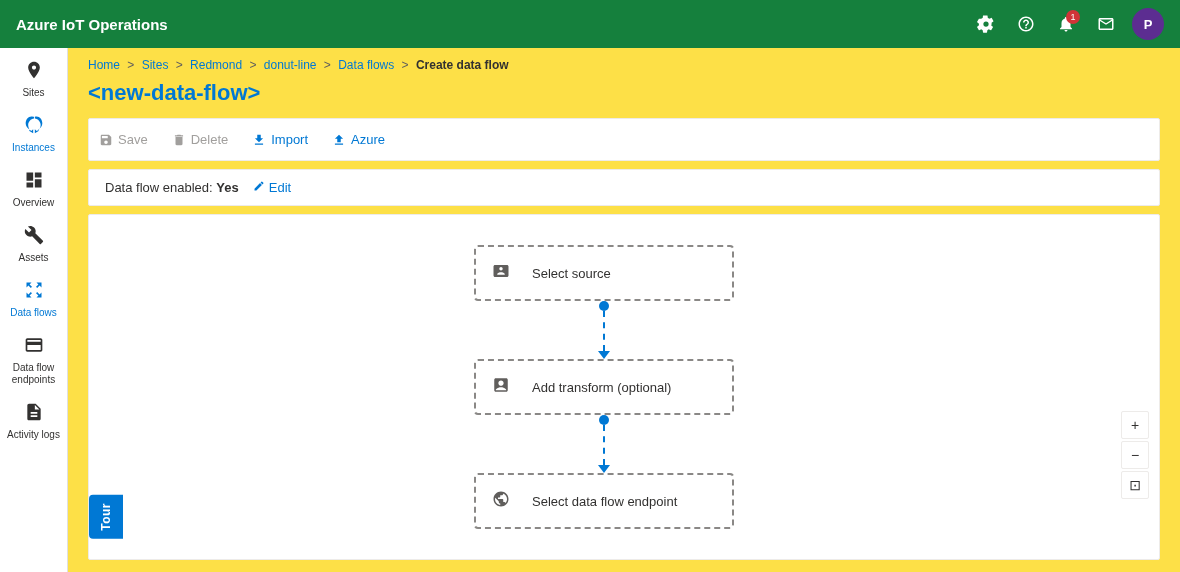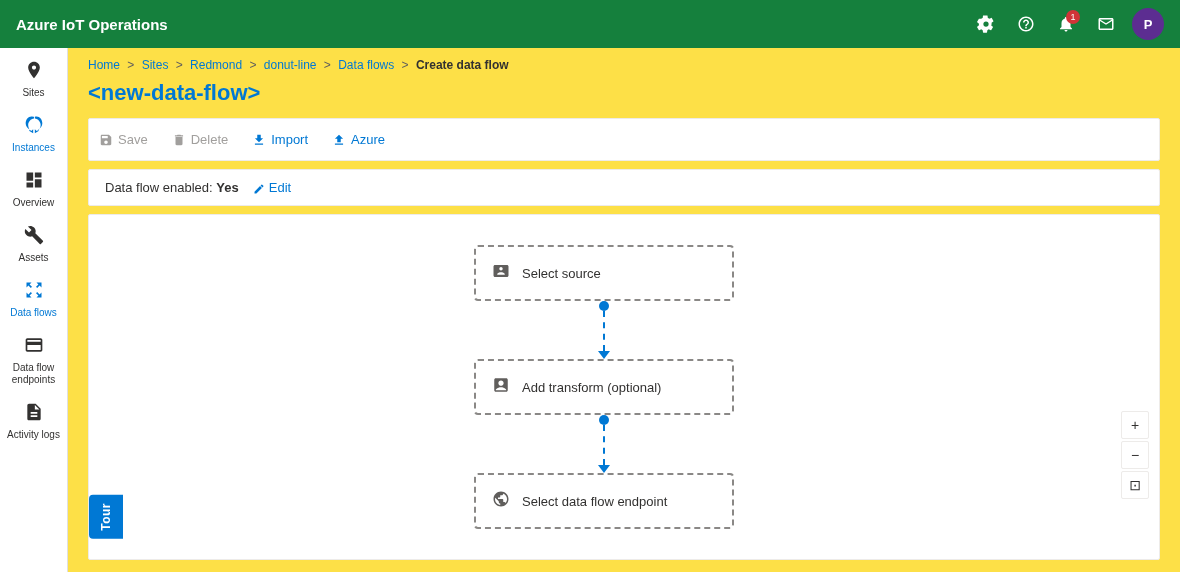--- a/index.html
+++ b/index.html
@@ -156,21 +156,21 @@
       border-radius: 2px;
       padding: 8px 16px;
       display: flex;
       align-items: center;
       gap: 8px;
     }
     .status-text { color: #323130; font-size: 13px; }
     .status-text .yes { color: #323130; font-weight: 700; }
     .edit-btn {
       display: flex;
-      align-items: flex-end;
+      align-items: flex-start;
       gap: 4px;
       color: #0078d4;
       cursor: pointer;
       border: none;
       background: transparent;
       font-size: 13px;
       padding: 2px 6px;
       border-radius: 2px;
     }
 
@@ -198,21 +198,21 @@
     }
 
     .flow-node {
       width: 260px;
       height: 56px;
       border: 2px dashed #8a8886;
       border-radius: 4px;
       display: flex;
       align-items: center;
       padding: 0 16px;
-      gap: 12px;
+      gap: 22px;
       background: white;
       cursor: pointer;
       position: relative;
     }
     .flow-node .node-icon { font-size: 16px; color: #605e5c; }
     .flow-node .node-label { font-size: 13px; color: #323130; }
 
     .flow-connector {
       display: flex;
       flex-direction: column;

